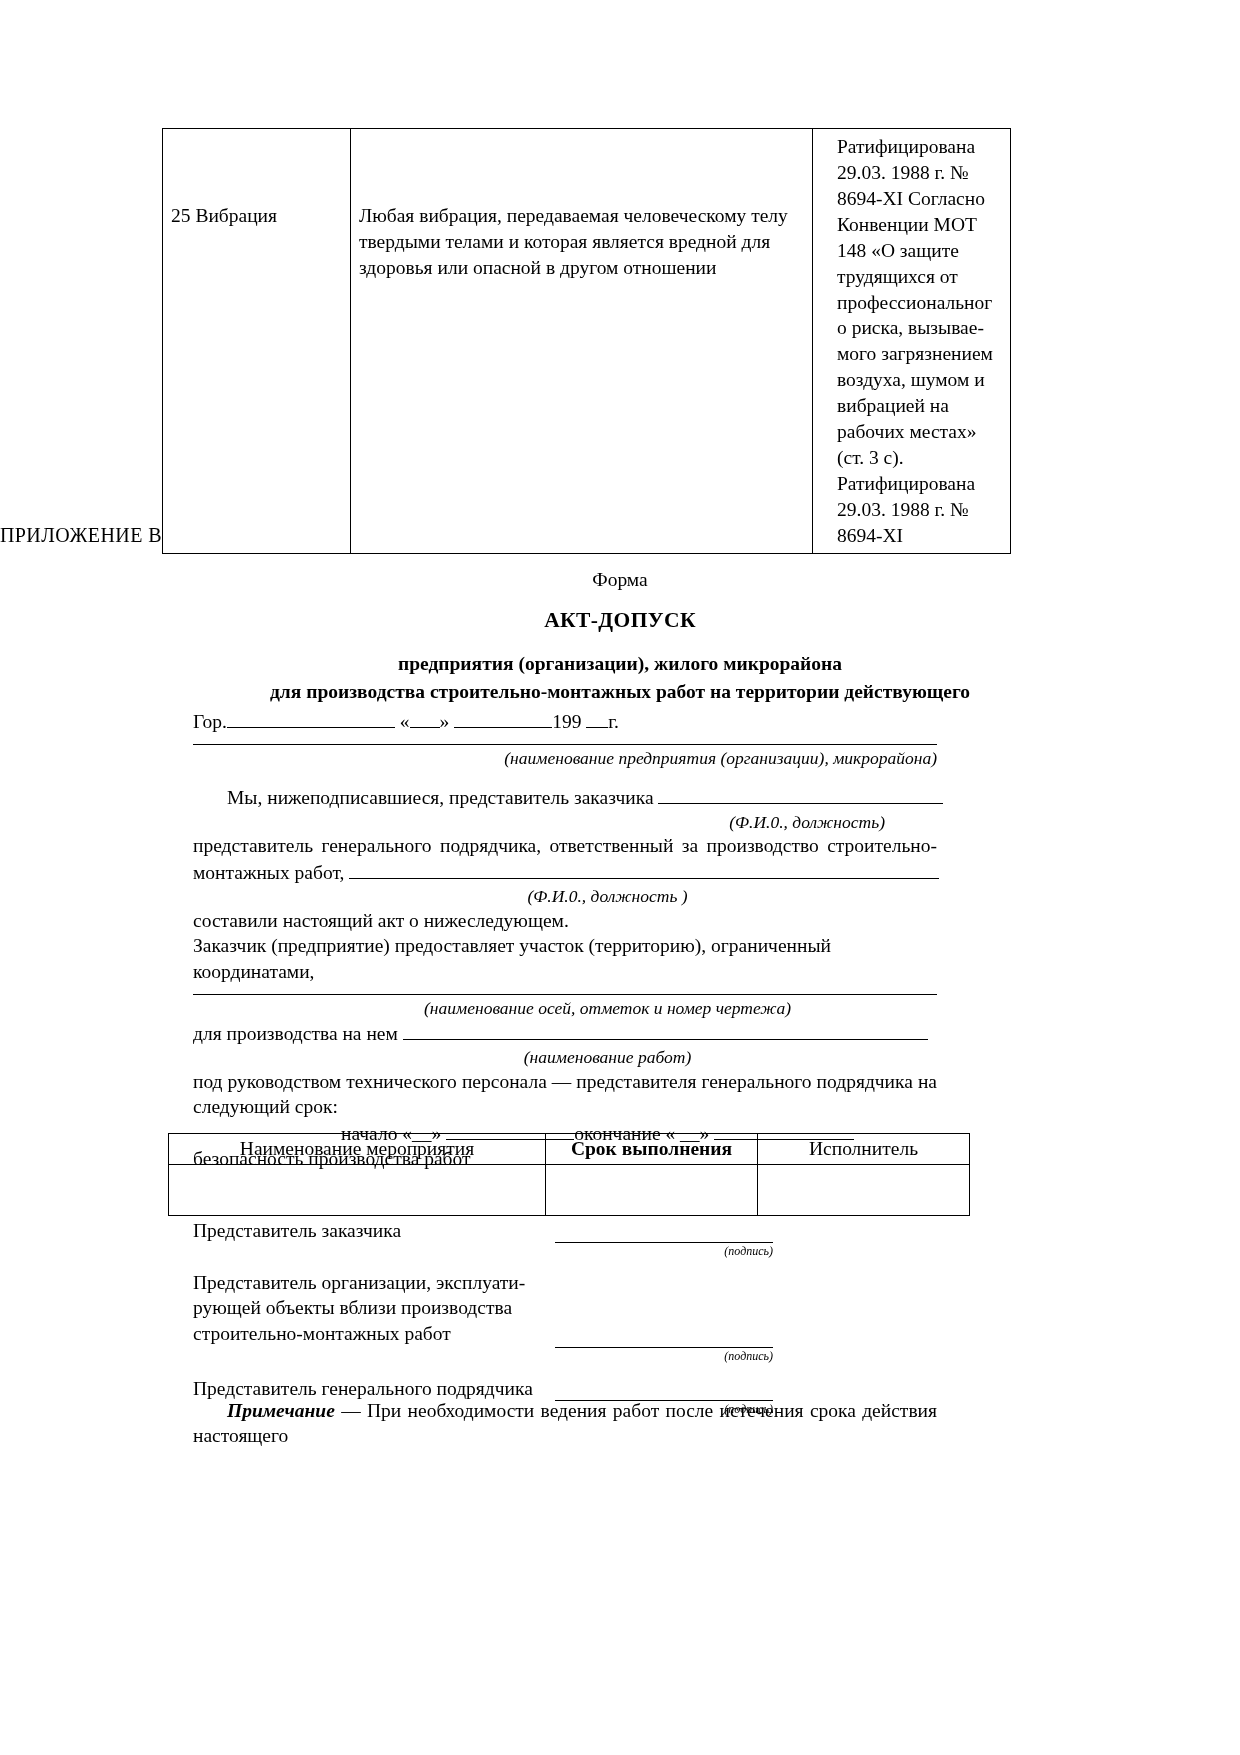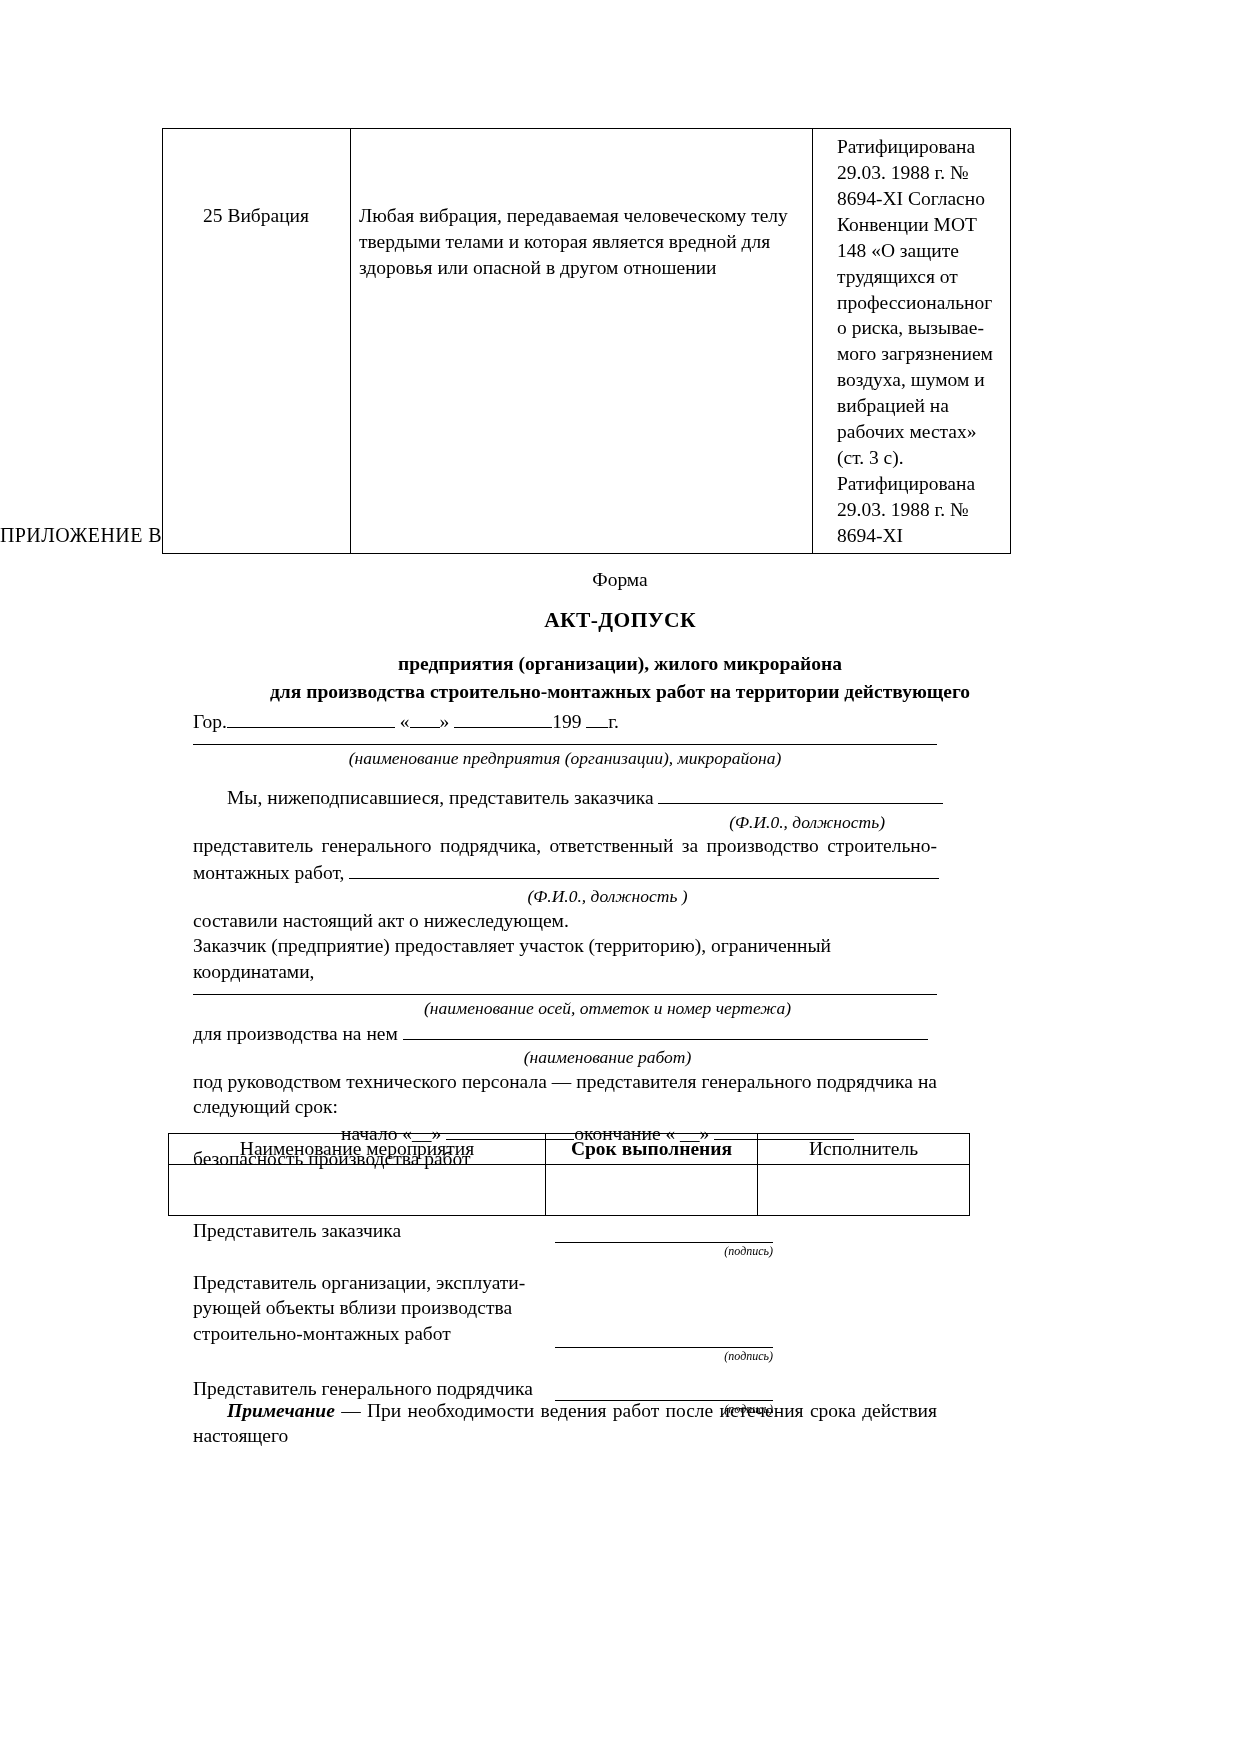--- a/index.html
+++ b/index.html
@@ -40,21 +40,20 @@
     vertical-align: top;
     padding: 4px 7px 4px 8px;
     font-size: 19.5px;
     line-height: 1.33;
   }
   table.hazard-table td.c-name   { width: 172px; }
   table.hazard-table td.c-desc   { width: 446px; }
   table.hazard-table td.c-ref    { width: 166px; }
   .hazard-table .cell-name-inner {
     padding-top: 70px;
-    margin-left: 32px;
   }
   .hazard-table .cell-desc-inner {
     padding-top: 70px;
   }
   .hazard-table .c-ref {
     padding-top: 5px;
     padding-left: 24px;
   }
   .h-appendix {
     position: absolute;
@@ -101,21 +100,21 @@
     line-height: 1.30;
   }
   .row { white-space: nowrap; }
   .p-just { text-align: justify; text-align-last: justify; }
   .indent { padding-left: 34px; }
   .cap {
     font-style: italic;
     font-size: 17.5px;
     display: block;
   }
-  .cap-c { text-align: center; }
+  .cap-c { text-align: right; }
   .cap-r { text-align: right; padding-right: 52px; }
   .cap-mid { text-align: center; padding-left: 85px; }
 
   .rule-full {
     display: block;
     border-bottom: 1.4px solid #000;
     height: 0;
     margin-top: 10px;
     margin-bottom: 2px;
   }

